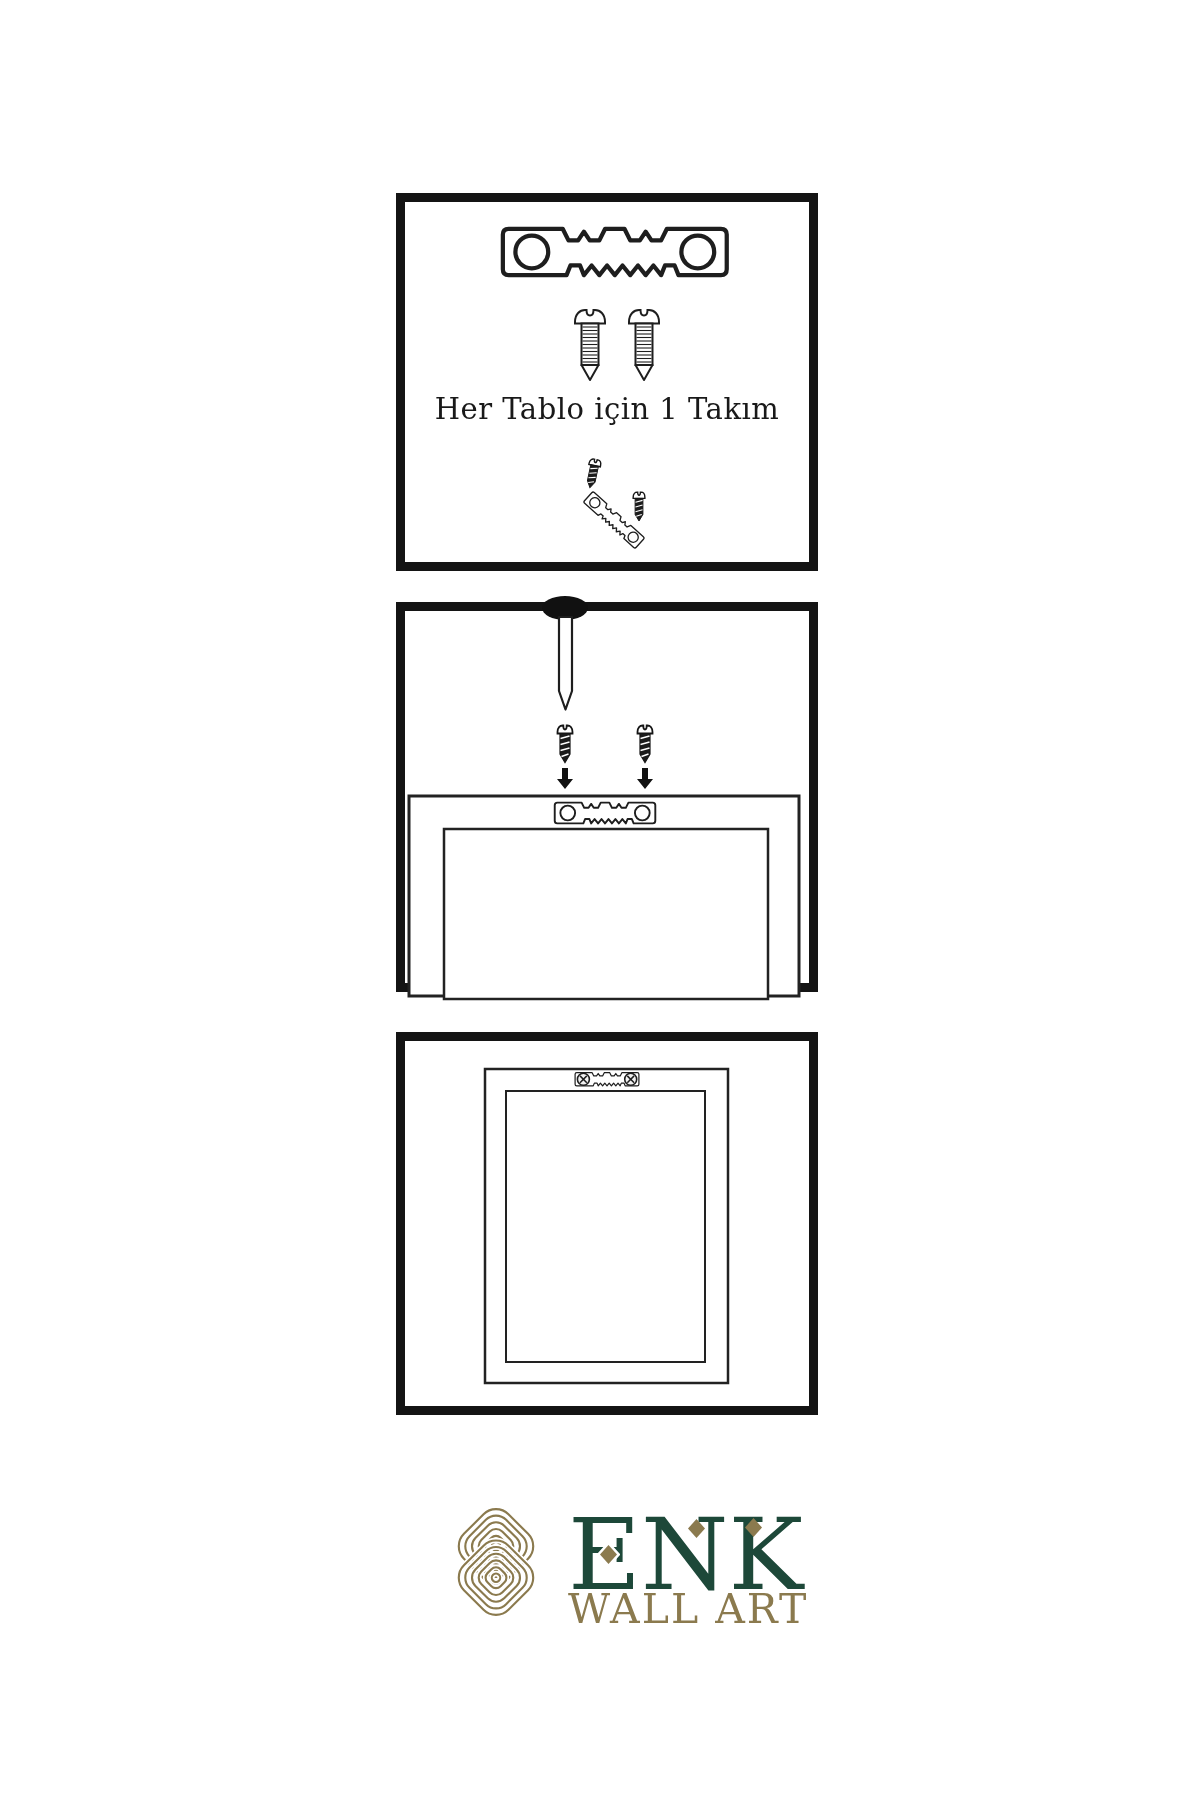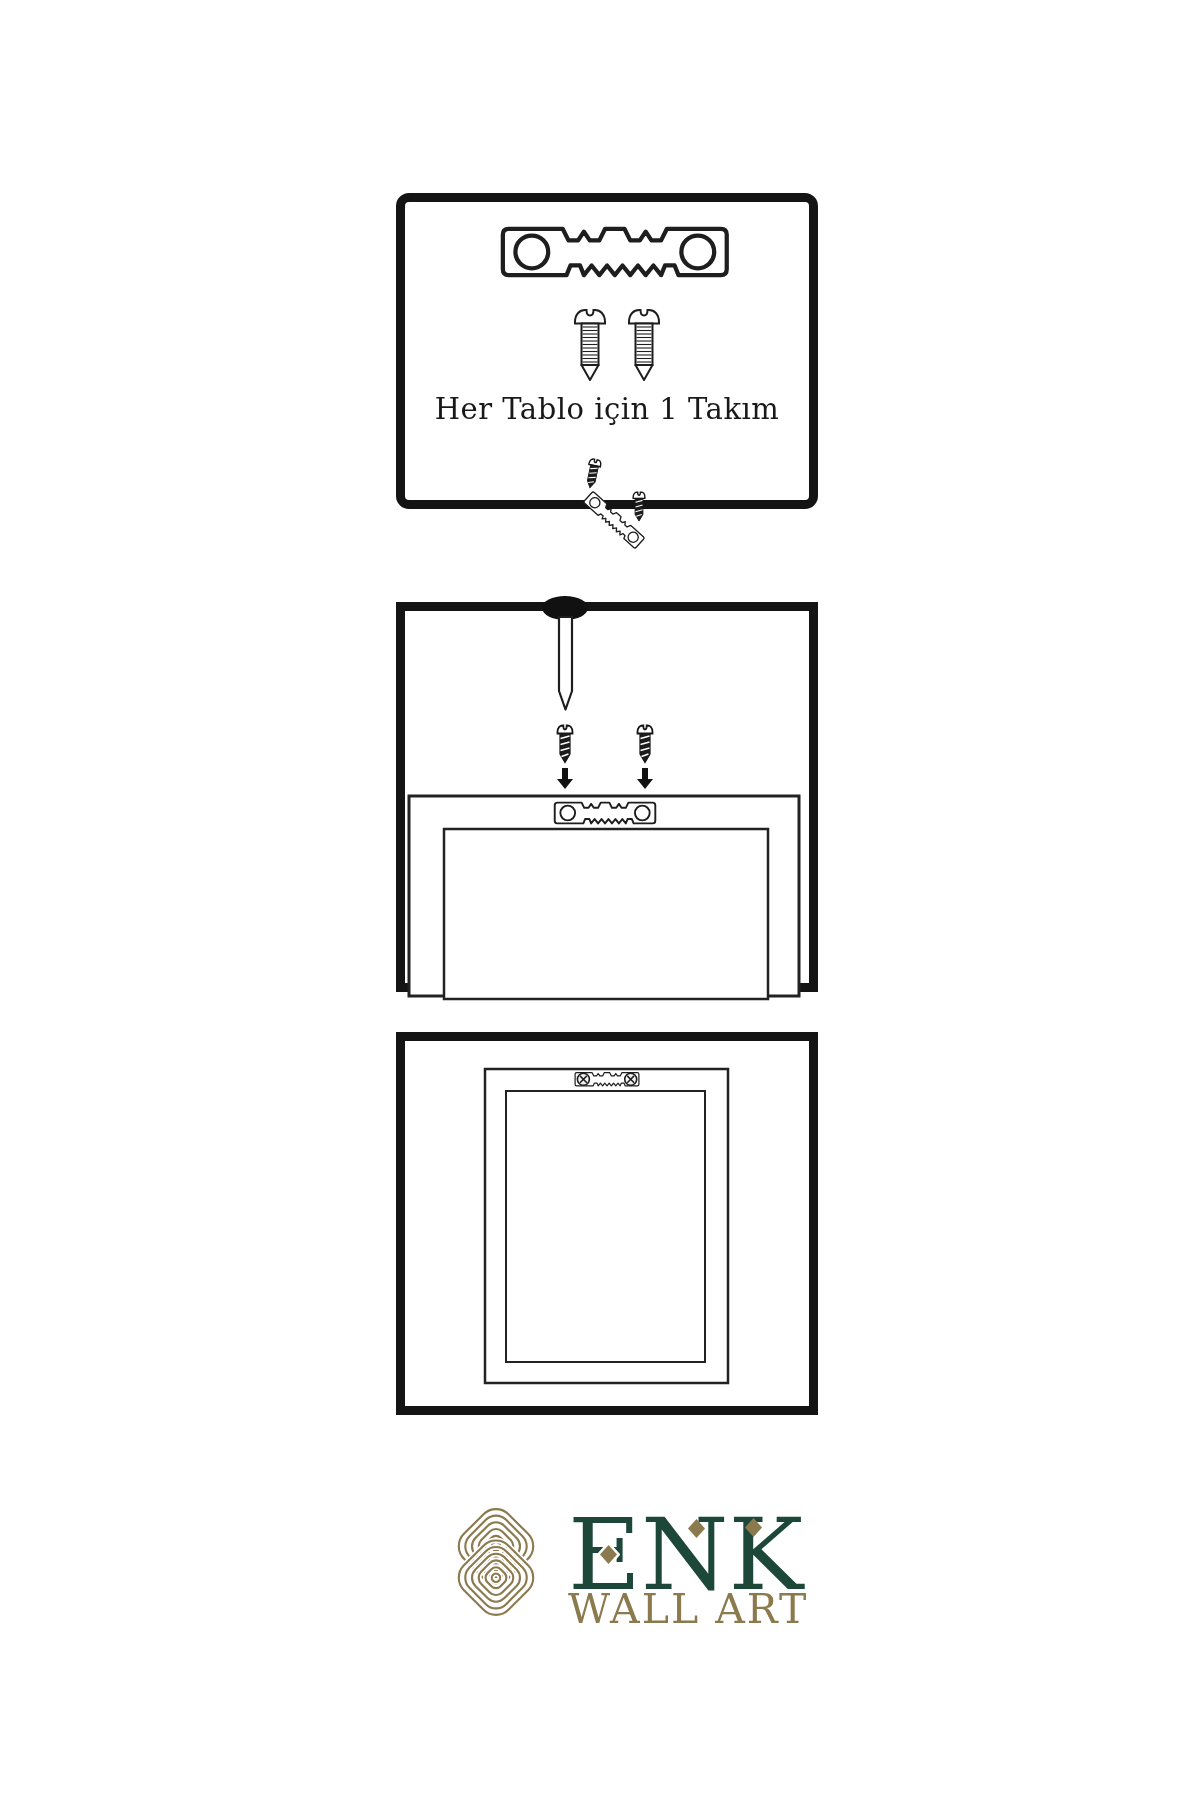--- a/index.html
+++ b/index.html
@@ -11,21 +11,21 @@
   }
   html,body{margin:0;padding:0;background:var(--bg);}
   .page{
     position:relative;width:1200px;height:1800px;background:var(--bg);
     overflow:hidden;font-family:"DejaVu Serif", serif;
   }
   .panel{
     position:absolute;left:396px;width:422px;
     border:9px solid var(--border);background:#fff;box-sizing:border-box;
   }
-  .panel-1{top:193px;height:316px;border-radius:13px;}
+  .panel-1{top:193px;height:378px;}
   .panel-2{top:602px;height:390px;}
   .panel-3{top:1032px;height:383px;}
   .panel svg{position:absolute;left:0;top:0;overflow:visible;}
   .kit-caption{
     position:absolute;top:192px;left:0;right:0;text-align:center;
     font-size:29px;line-height:30px;letter-spacing:.5px;color:#191919;
     font-family:"DejaVu Serif", serif;white-space:nowrap;
   }
   .logo{position:absolute;left:434px;top:1496px;width:352px;height:164px;}
   .logo-knot{position:absolute;left:0;top:4px;}

